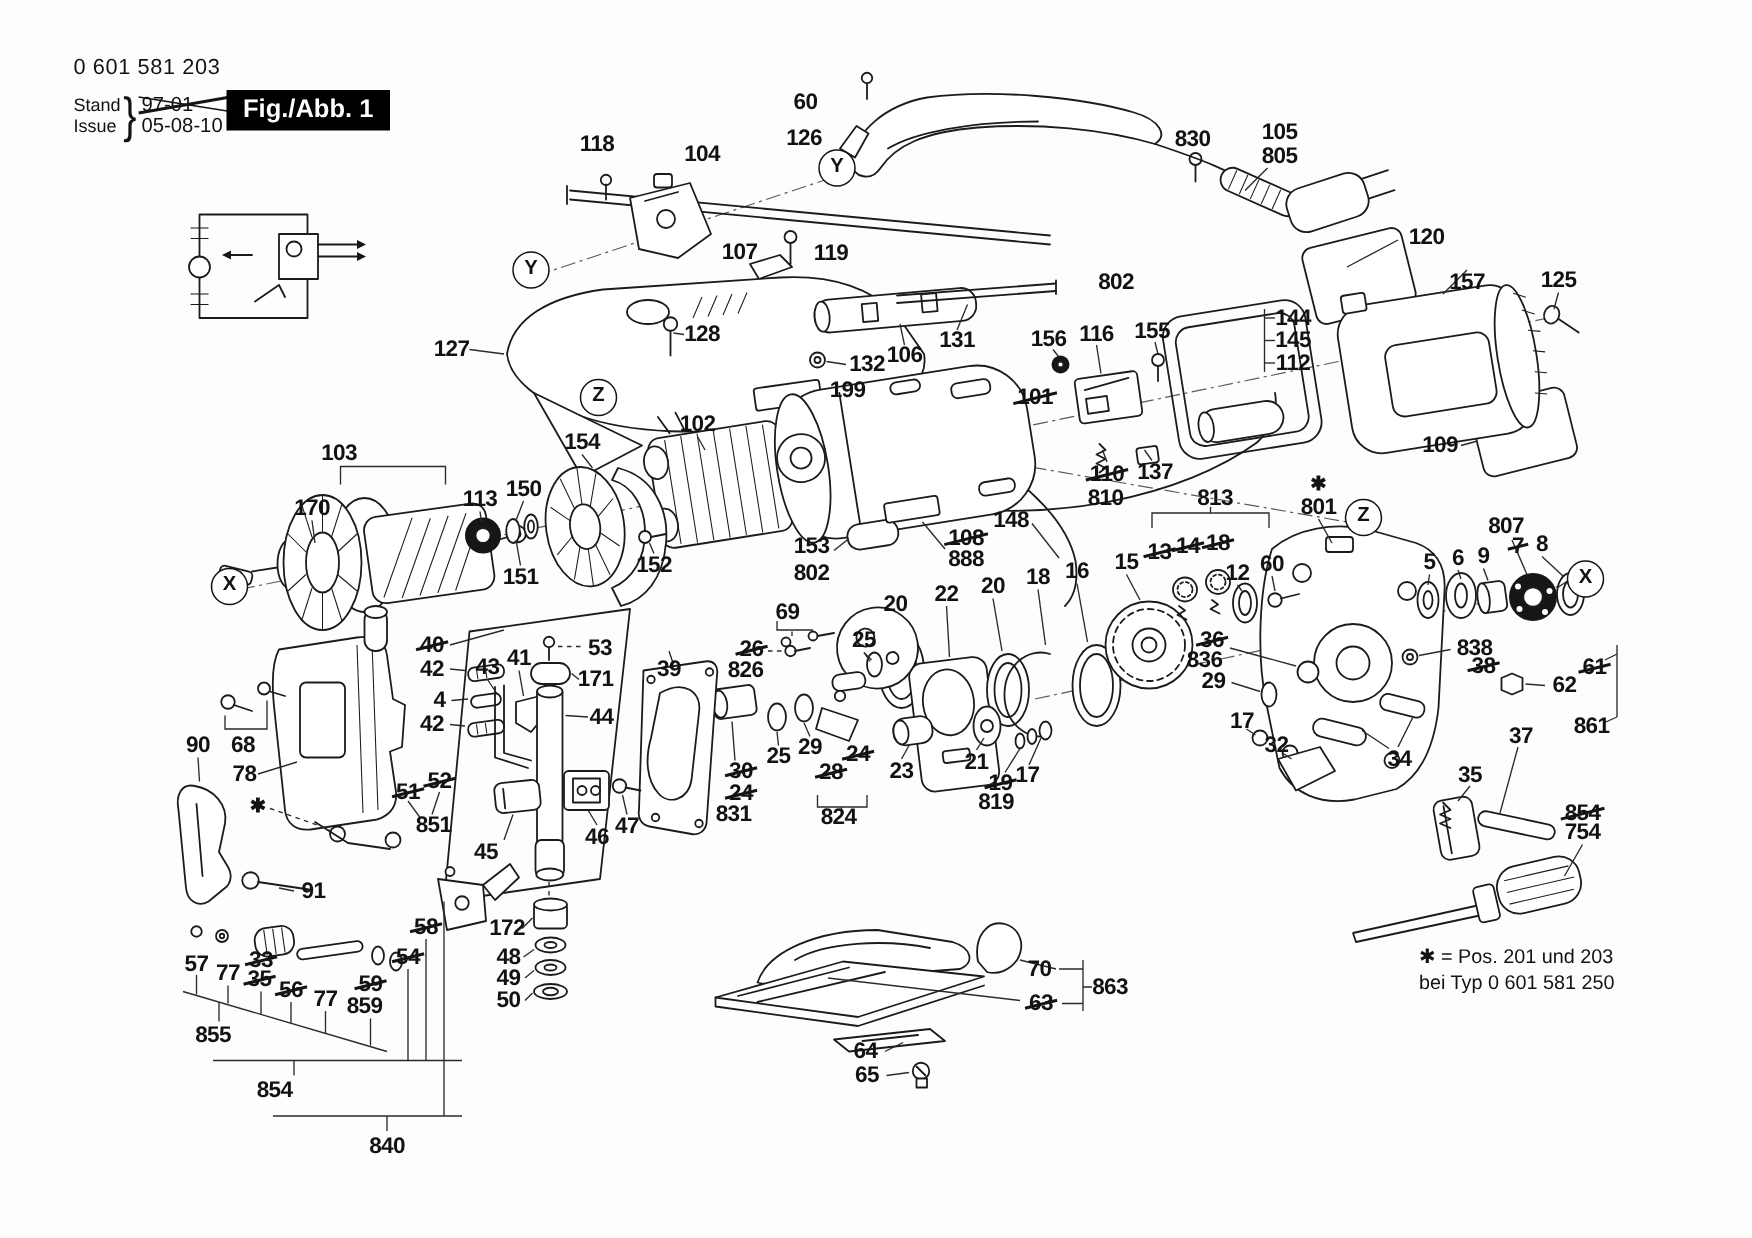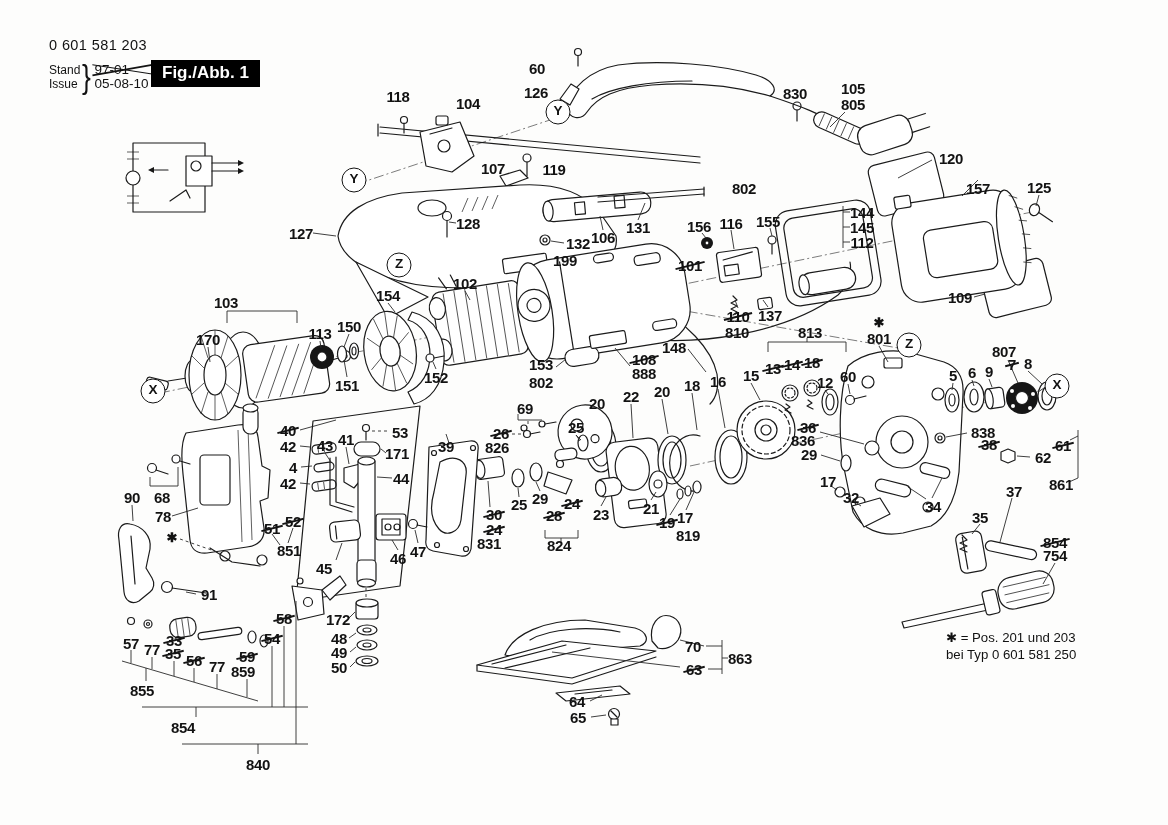--- a/index.html
+++ b/index.html
@@ -788,21 +788,21 @@
       <span class="co" style="left: 540px; top: 498px;">29</span>
       <span class="co x" style="left: 494px; top: 514px;">30</span>
       <span class="co x" style="left: 494px; top: 529px;">24</span>
       <span class="co" style="left: 489px; top: 543px;">831</span>
       <span class="co x" style="left: 554px; top: 515px;">28</span>
       <span class="co x" style="left: 572px; top: 503px;">24</span>
       <span class="co" style="left: 559px; top: 545px;">824</span>
       <span class="co" style="left: 601px; top: 514px;">23</span>
       <span class="co" style="left: 651px; top: 508px;">21</span>
       <span class="co x" style="left: 667px; top: 522px;">19</span>
-      <span class="co" style="left: 688px; top: 535px;">819</span>
+      <span class="co" style="left: 664px; top: 535px;">819</span>
       <span class="co" style="left: 685px; top: 517px;">17</span>
       <span class="co x" style="left: 288px; top: 430px;">40</span>
       <span class="co" style="left: 288px; top: 446px;">42</span>
       <span class="co" style="left: 293px; top: 467px;">4</span>
       <span class="co" style="left: 288px; top: 483px;">42</span>
       <span class="co" style="left: 325px; top: 445px;">43</span>
       <span class="co" style="left: 346px; top: 439px; text-align: right;">41</span>
       <span class="co" style="left: 400px; top: 432px;">53</span>
       <span class="co" style="left: 397px; top: 453px;">171</span>
       <span class="co" style="left: 401px; top: 478px;">44</span>

